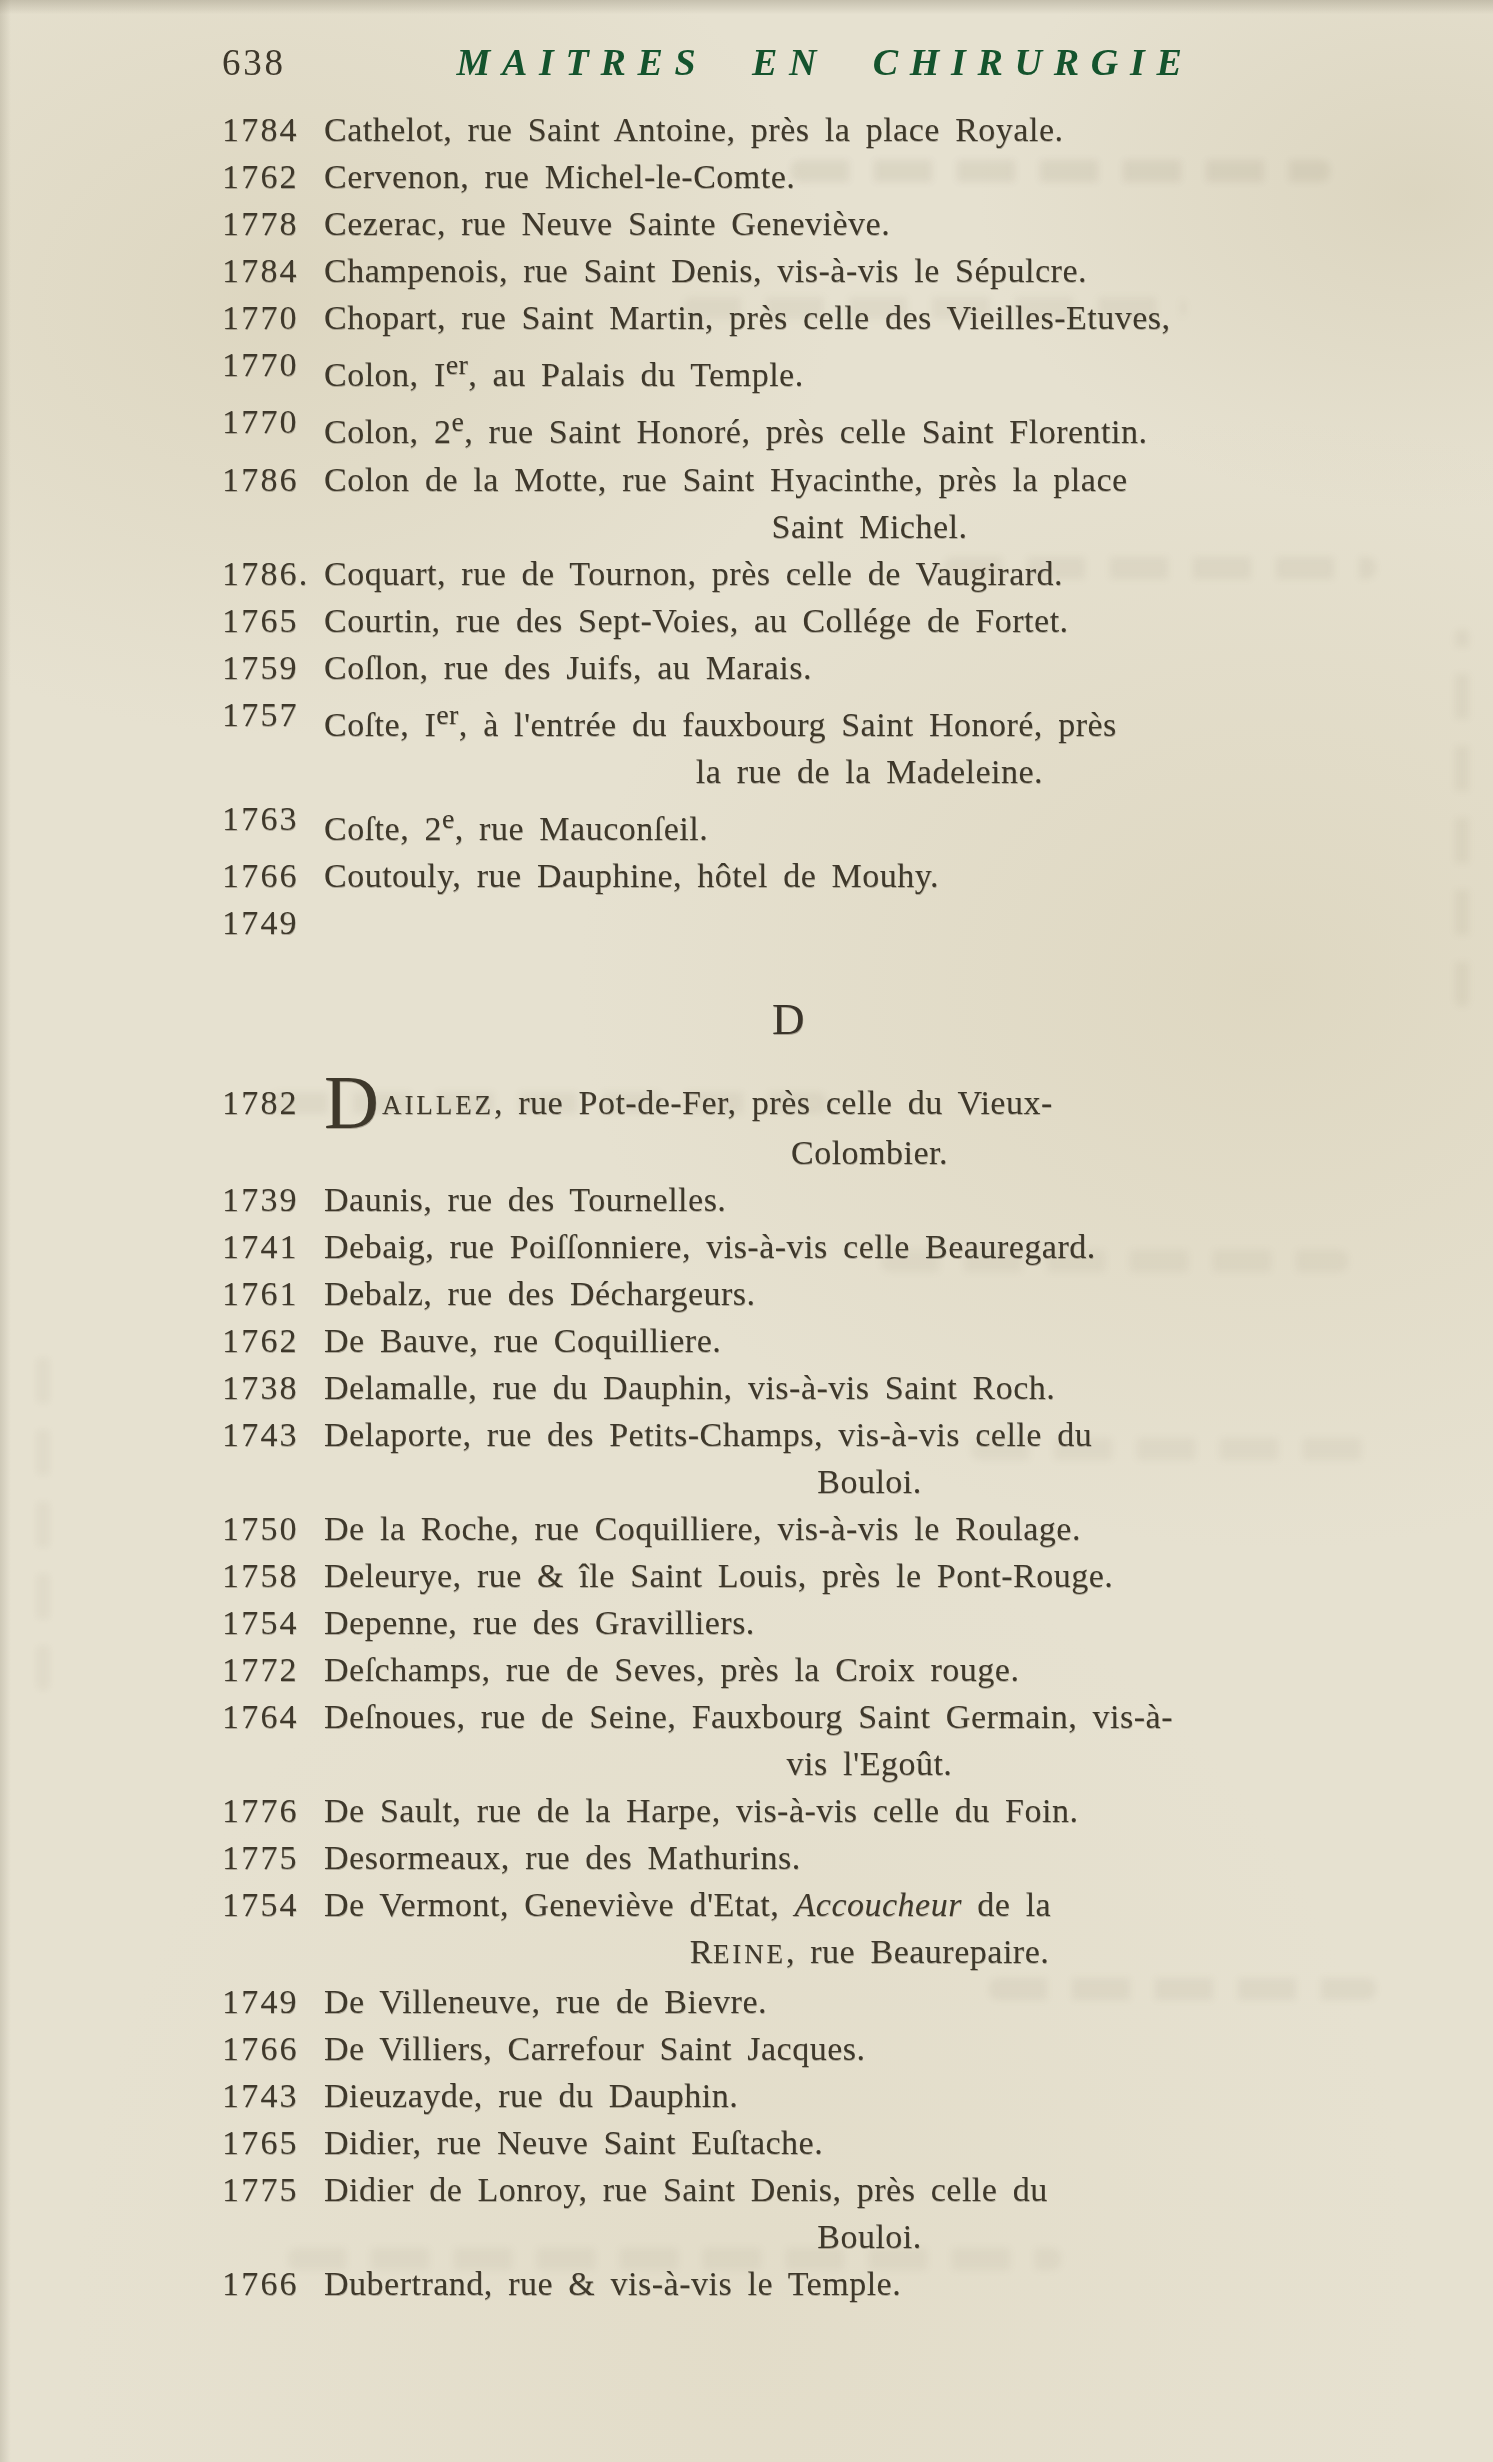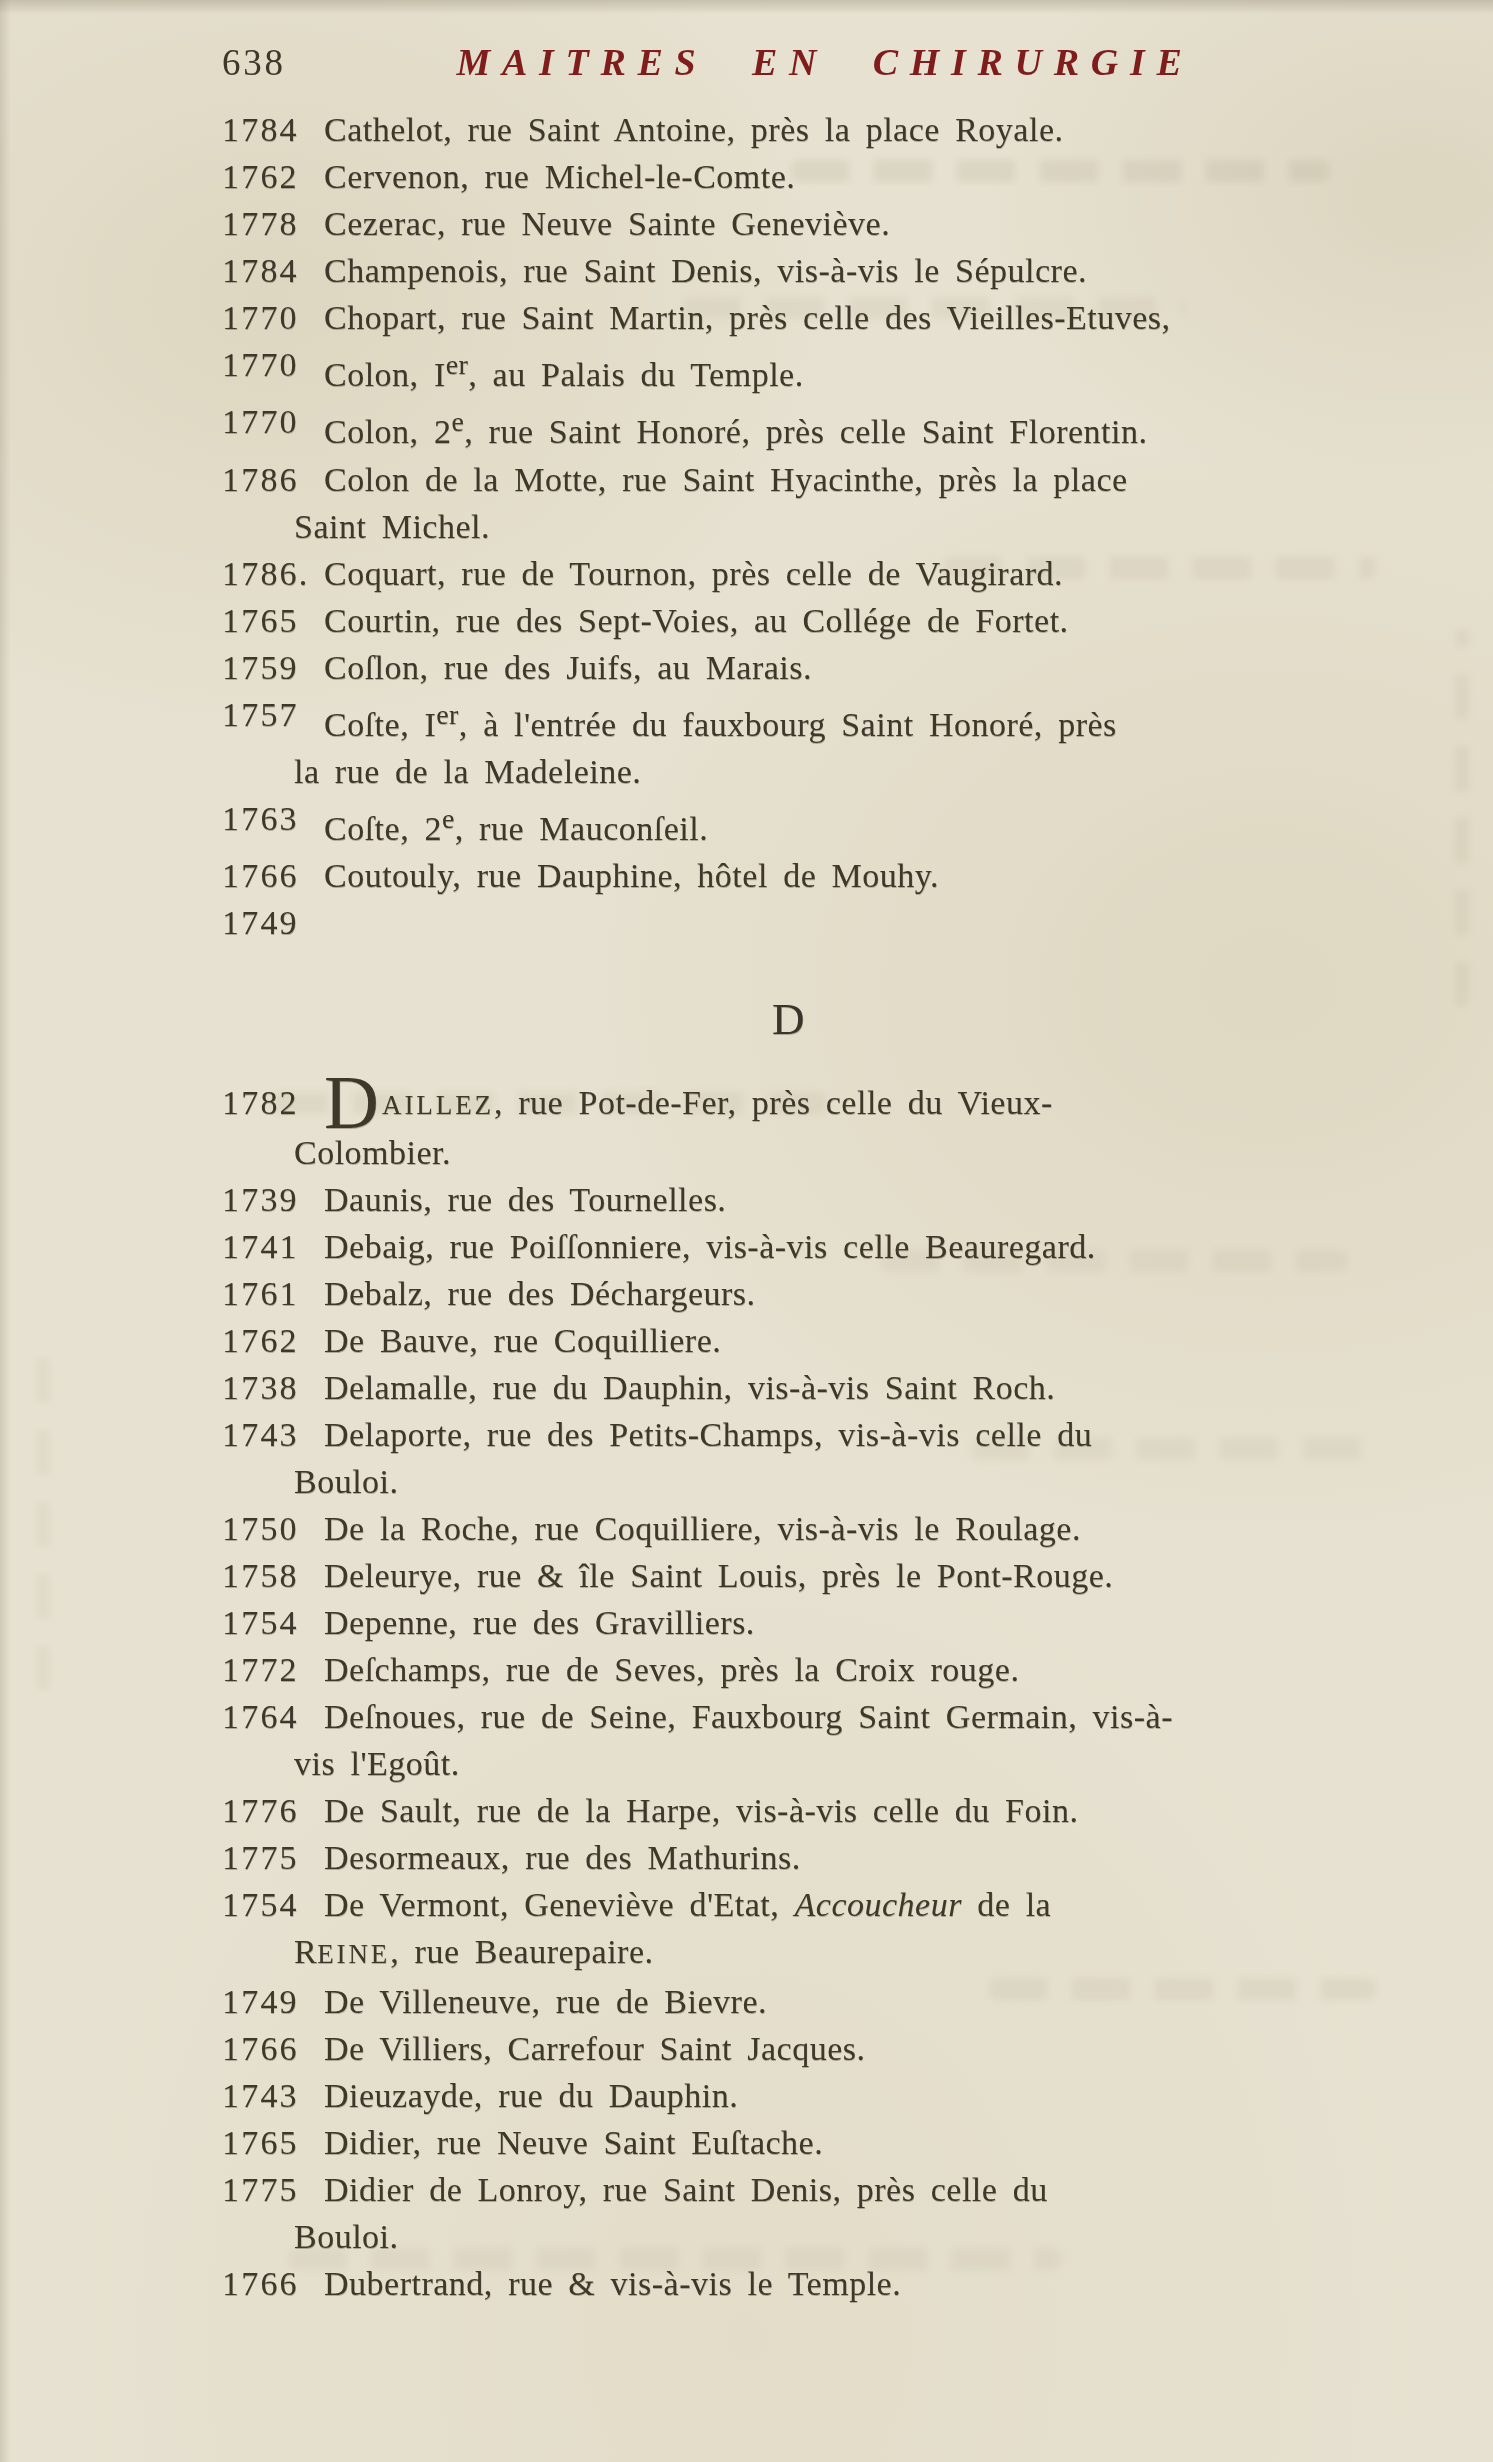--- a/index.html
+++ b/index.html
@@ -25,31 +25,31 @@
     width:14.4px;background:repeating-linear-gradient(0deg, rgba(128,118,92,.13) 0 45px, rgba(128,118,92,0) 45px 72px);
   }
   .header-row{
     position:absolute;left:222px;top:40px;width:1155px;
     display:flex;align-items:baseline;
   }
   .page-number{font-size:37px;letter-spacing:2.7px;}
   .header-title{
     flex:1;text-align:center;font-style:italic;font-weight:bold;
     font-size:38px;letter-spacing:11.7px;word-spacing:23.4px;padding-right:12.6px;
-    color:#7f1d1d;
+    color:#14532d;
   }
   .entries{
     position:absolute;left:222px;top:106px;width:1223px;
     font-size:34px;line-height:47px;word-spacing:6.3px;letter-spacing:0.5px;
     text-shadow:0.4px 0.7px 0.6px rgba(58,50,36,.32);
   }
   .entry{display:flex;}
   .year{flex:0 0 102px;letter-spacing:2.2px;}
   .line,.cont{white-space:nowrap;}
-  .cont{padding-left:72px;}
+  .cont{padding-left:72px;text-align:center;}
   .section-heading{
     width:1133px;text-align:center;font-size:45px;line-height:47px;
     padding:50px 0 36px;color:#3a342a;
   }
   .run-i{font-style:italic;}
   .run-sc{font-size:27px;letter-spacing:2.9px;}
   .run-sup{vertical-align:super;font-size:28px;letter-spacing:0.4px;}
   .run-ini{
     font-size:76px;line-height:0;display:inline-block;
     transform:translateY(14.4px);margin-right:2.7px;

